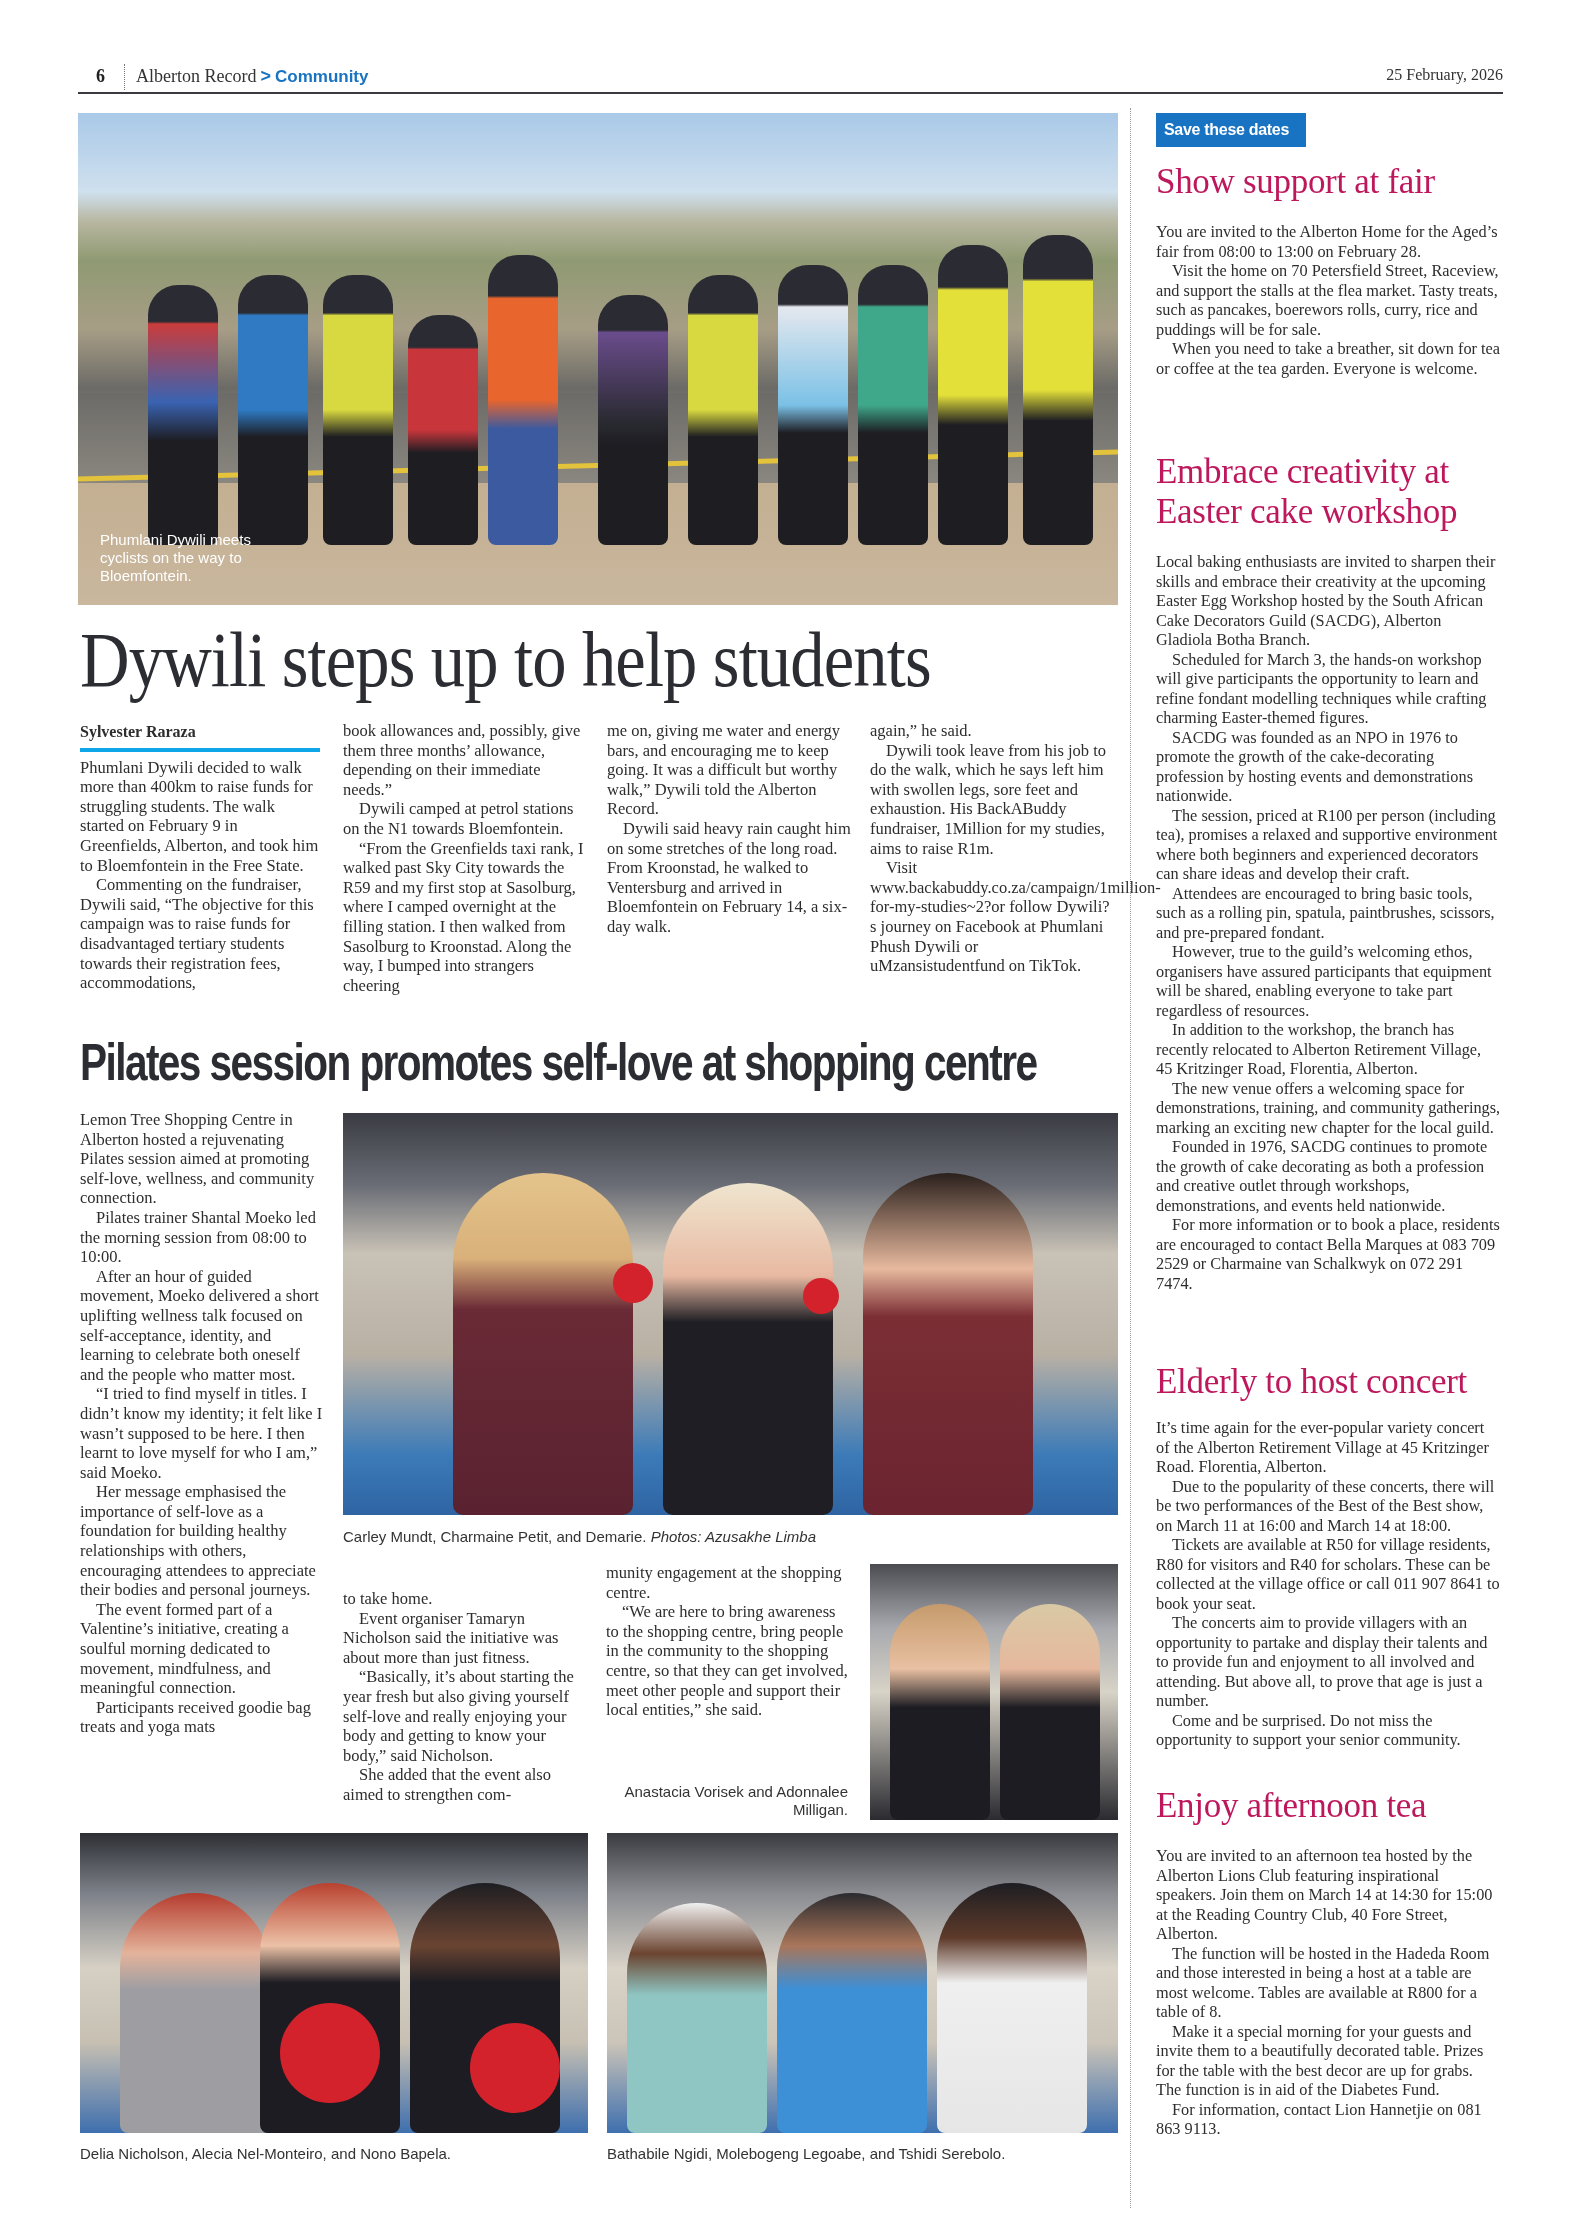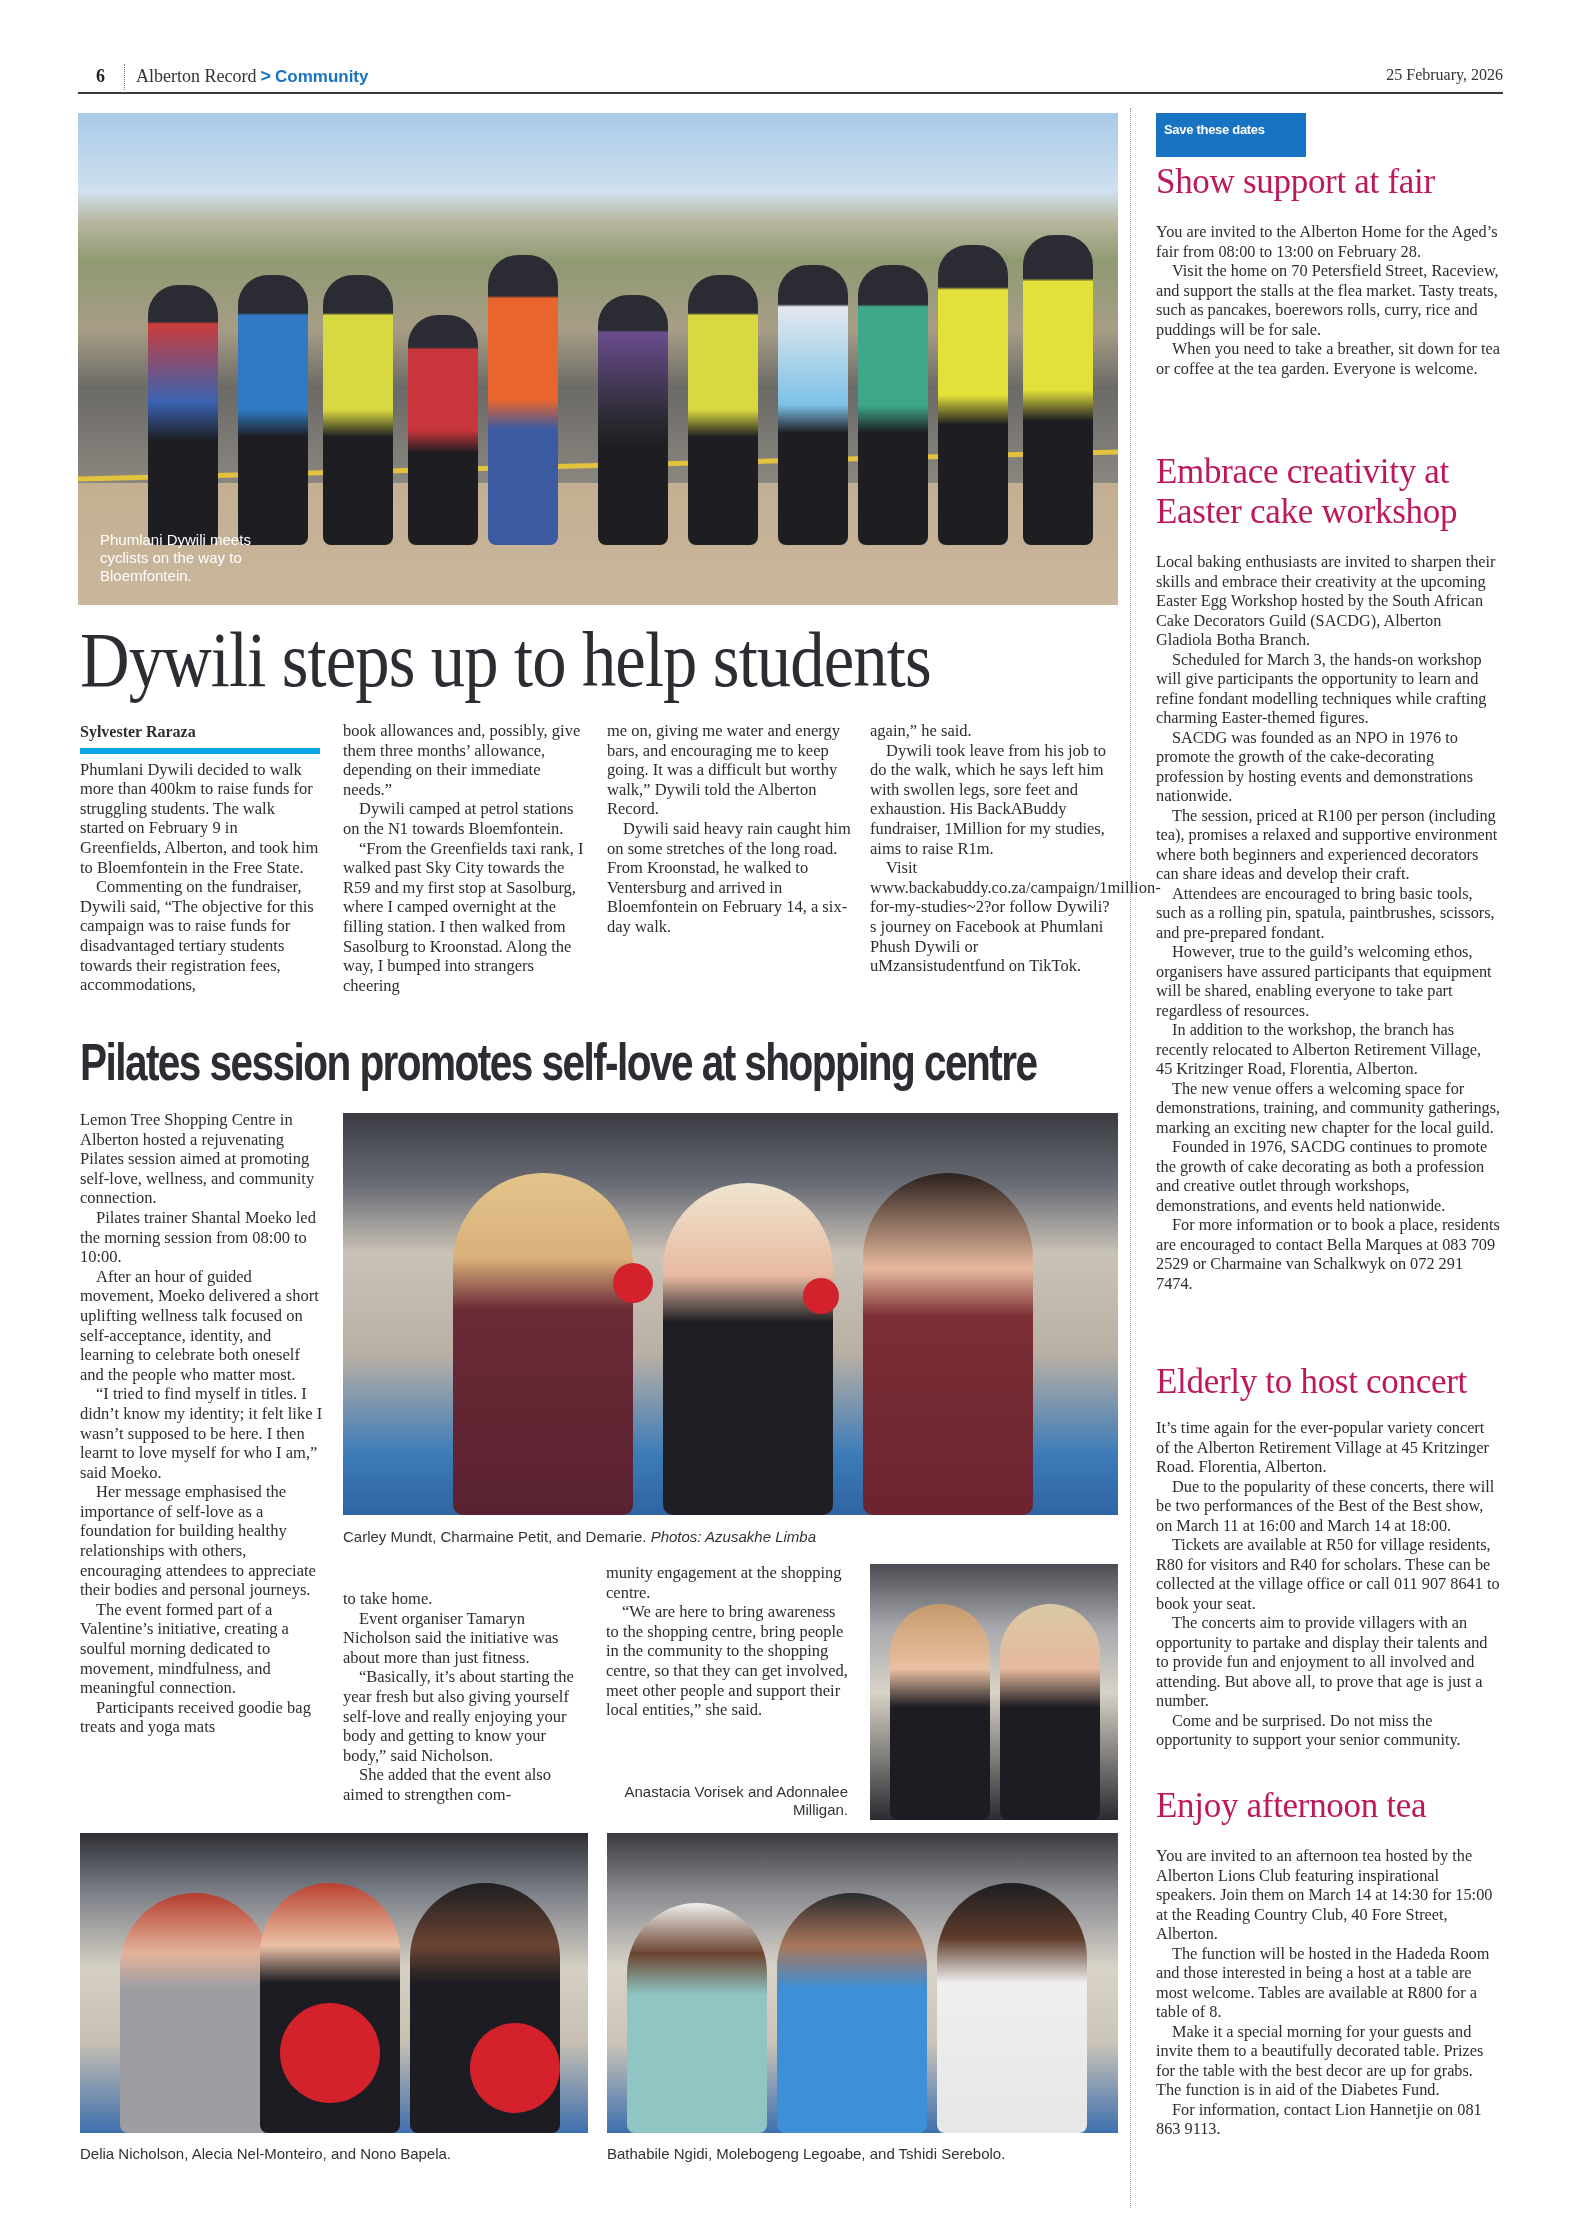--- a/index.html
+++ b/index.html
@@ -36,27 +36,27 @@
   
   .headline-serif { font-family: "Liberation Serif", serif; color: #2c2d33; font-weight: normal; }
   #headline-dywili { left: 80px; top: 612px; font-size: 78px; line-height: 96px; letter-spacing: -1px; transform: scaleX(0.88); transform-origin: left; white-space: nowrap; }
   #headline-pilates { left: 80px; top: 1030px; font-family: "Liberation Sans", sans-serif; font-size: 52px; line-height: 64px; color: #2c2d33; letter-spacing: -2px; transform: scaleX(0.78); transform-origin: left; white-space: nowrap; }
 
   
   .body-col { position: absolute; font-family: "Liberation Serif", serif; font-size: 16.5px; line-height: 19.6px; color: #2d2d2d; }
   .body-col p { text-indent: 16px; }
   .body-col p.first { text-indent: 0; }
 
-  .byline { font-weight: bold; font-size: 16px; padding-bottom: 6px; border-bottom: 6px solid #0ea5e9; margin-bottom: 6px; }
+  .byline { font-weight: bold; font-size: 16px; padding-bottom: 6px; border-bottom: 4px solid #0ea5e9; margin-bottom: 6px; }
 
   .caption { position: absolute; font-family: "Liberation Sans", sans-serif; font-size: 15px; color: #333; line-height: 18px; }
   .caption em { font-style: italic; }
 
   
-  #tag-save { left: 1156px; top: 113px; width: 150px; height: 44px; background: #1873c2; color: #fff; font-family: "Liberation Sans", sans-serif; font-weight: bold; font-size: 13px; line-height: 34px; padding-left: 8px; letter-spacing: -0.3px; }
+  #tag-save { left: 1156px; top: 113px; width: 150px; height: 34px; background: #1873c2; color: #fff; font-family: "Liberation Sans", sans-serif; font-weight: bold; font-size: 16px; line-height: 34px; padding-left: 8px; letter-spacing: -0.3px; }
   .rc-head { position: absolute; left: 1156px; font-family: "Liberation Serif", serif; font-size: 35px; line-height: 40px; color: #be185d; font-weight: normal; letter-spacing: -0.3px; }
   .rc-body { position: absolute; left: 1156px; width: 345px; font-family: "Liberation Serif", serif; font-size: 16.3px; line-height: 19.5px; color: #2d2d2d; }
   .rc-body p { text-indent: 16px; }
   .rc-body p.first { text-indent: 0; }
 </style>
 </head>
 <body>
 
 <div id="masthead" class="abs">
   <span class="page-num">6</span>

